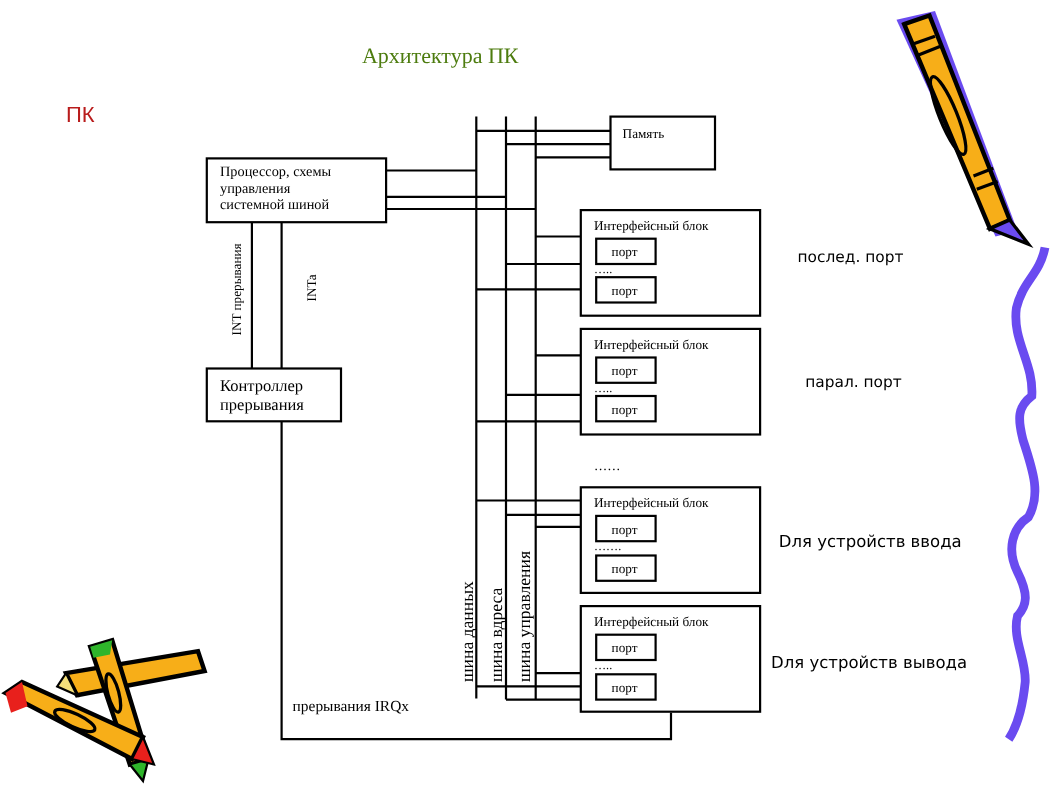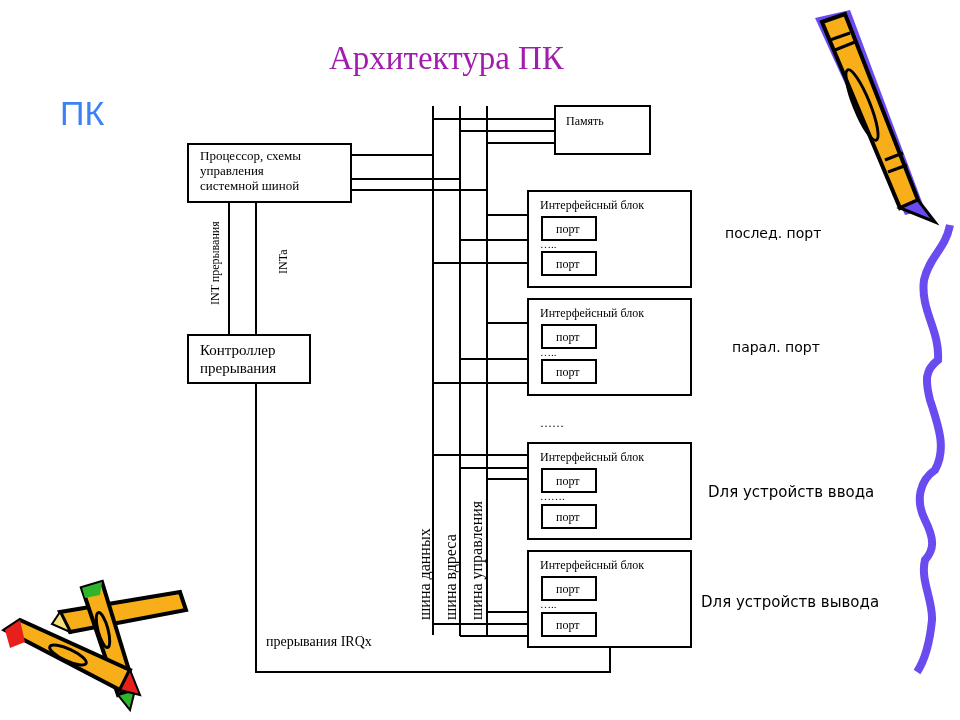--- a/index.html
+++ b/index.html
@@ -1,21 +1,21 @@
 <!DOCTYPE html>
 <html><head>
 <meta charset="utf-8">
 <style>
   html, body { margin: 0; padding: 0; background: #ffffff; }
   body { width: 960px; height: 720px; position: relative; overflow: hidden; }
   .serif { font-family: "Liberation Serif", "DejaVu Serif", serif; }
   .sans { font-family: "Liberation Sans", "DejaVu Sans", sans-serif; }
   .comic { font-family: "DejaVu Sans", sans-serif; }
-  #title { position: absolute; left: 329px; top: 40px; font-size: 33px; color: #a21caf; }
-  #pc-label { position: absolute; left: 60px; top: 94px; font-size: 34px; color: #3b82f6; }
+  #title { position: absolute; left: 329px; top: 40px; font-size: 20px; color: #4d7c0f; }
+  #pc-label { position: absolute; left: 60px; top: 94px; font-size: 20px; color: #b91c1c; }
   svg text { fill: #000; }
 </style>
 </head>
 <body>
 
 <div id="title" class="serif">Архитектура ПК</div>
 <div id="pc-label" class="sans">ПК</div>
 
 <svg width="960" height="720" style="position:absolute;left:0;top:0">
   <g stroke="#000" stroke-width="2" fill="none">

